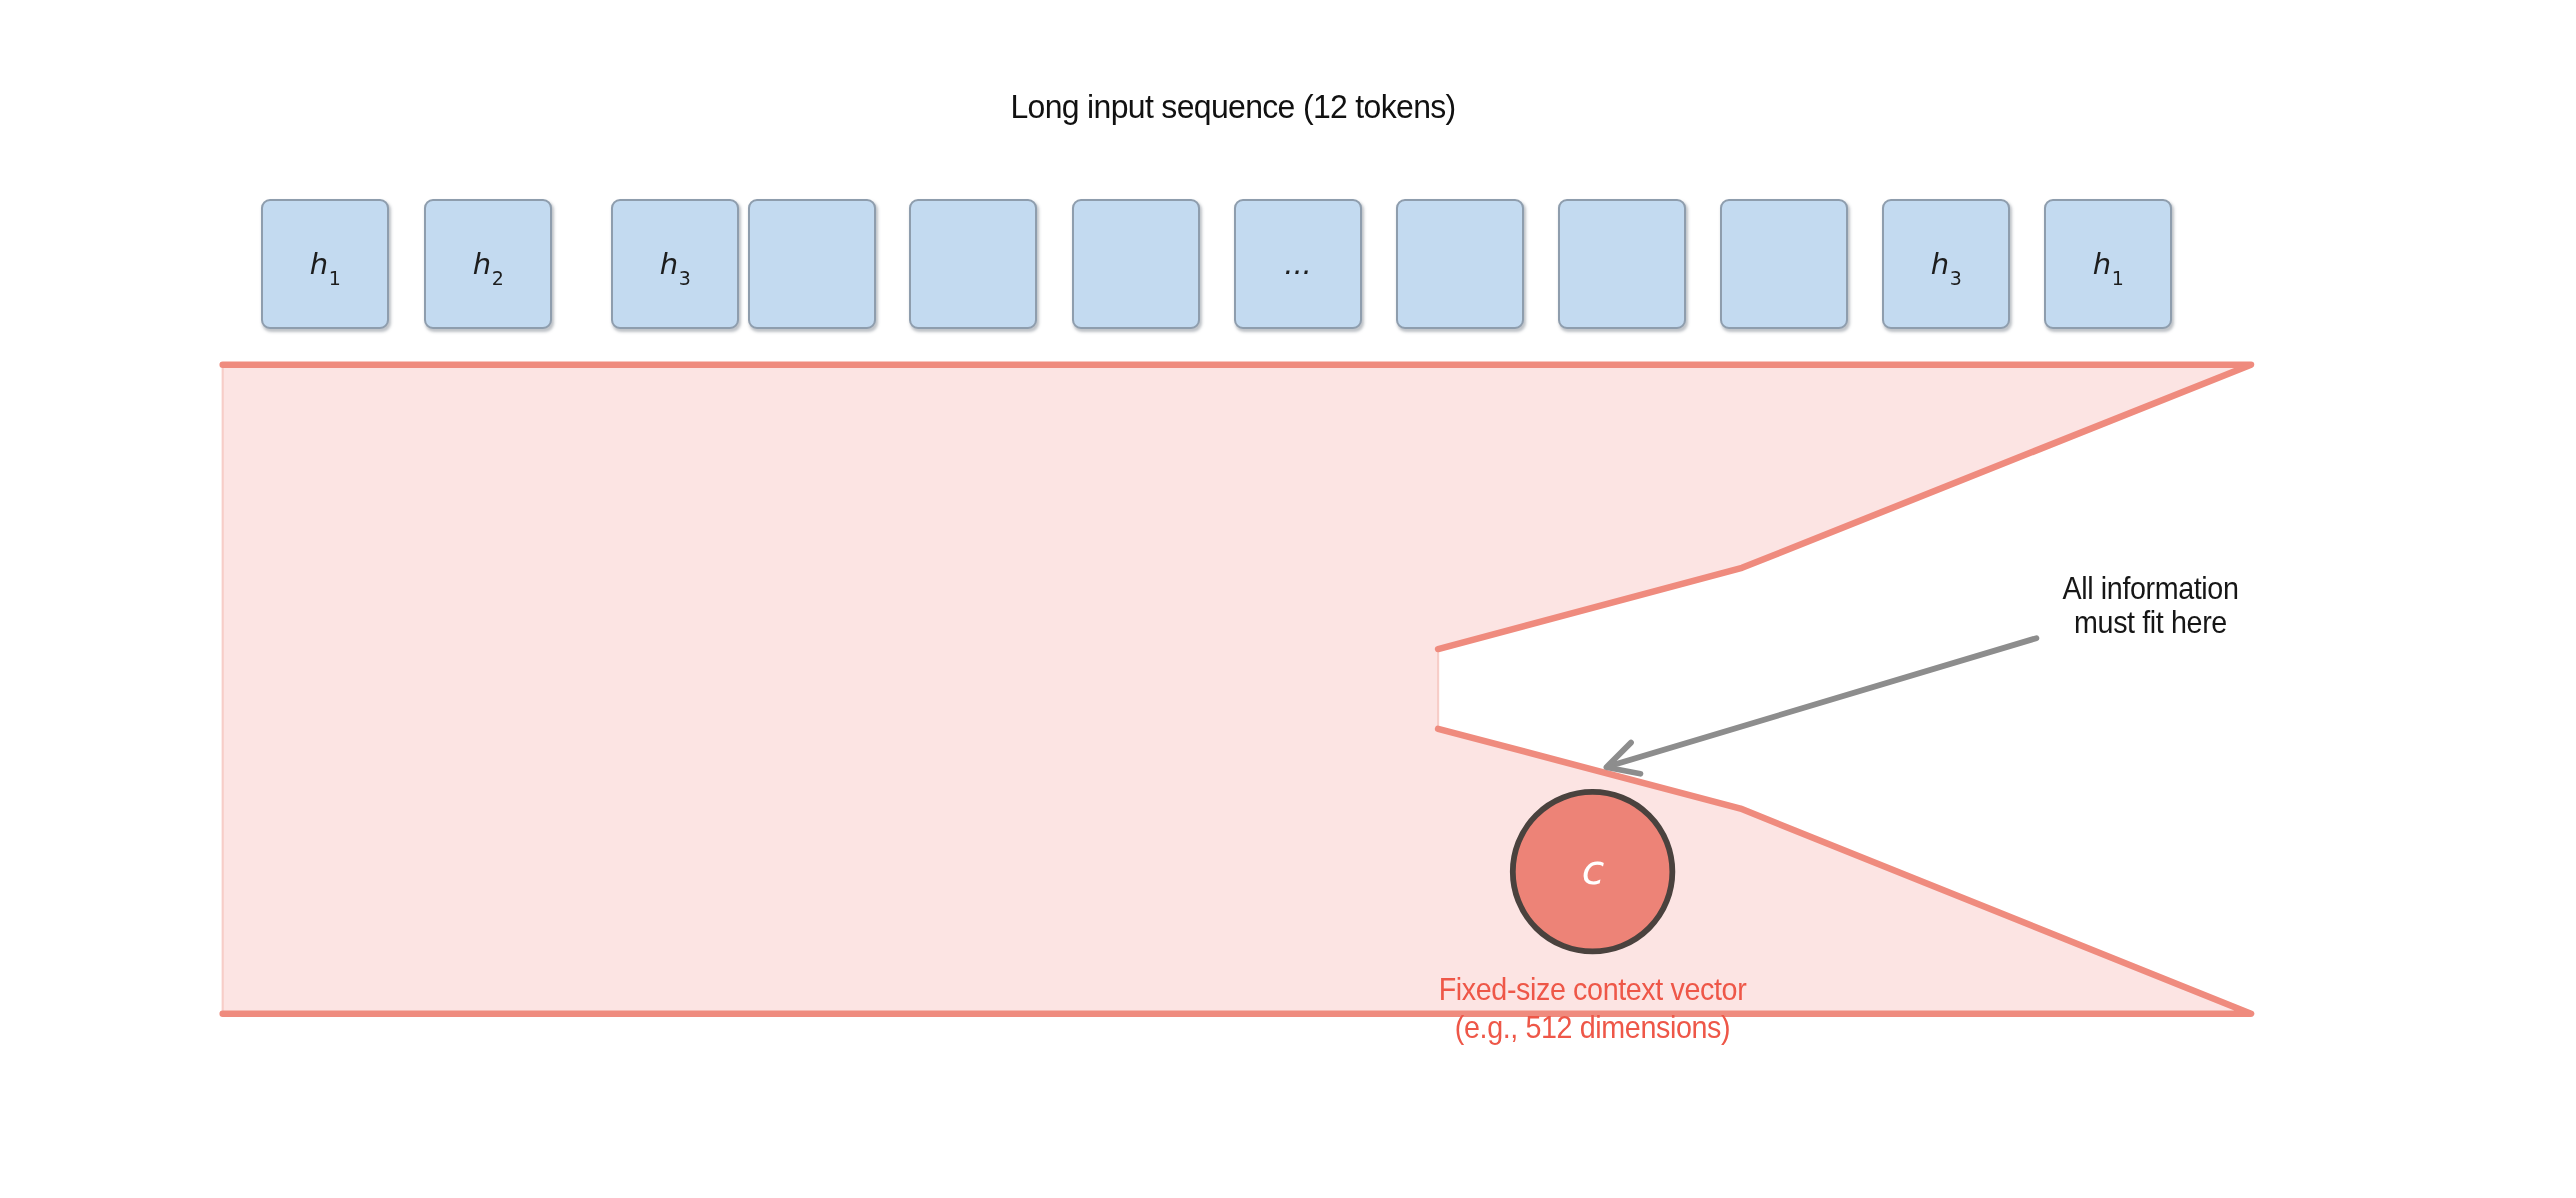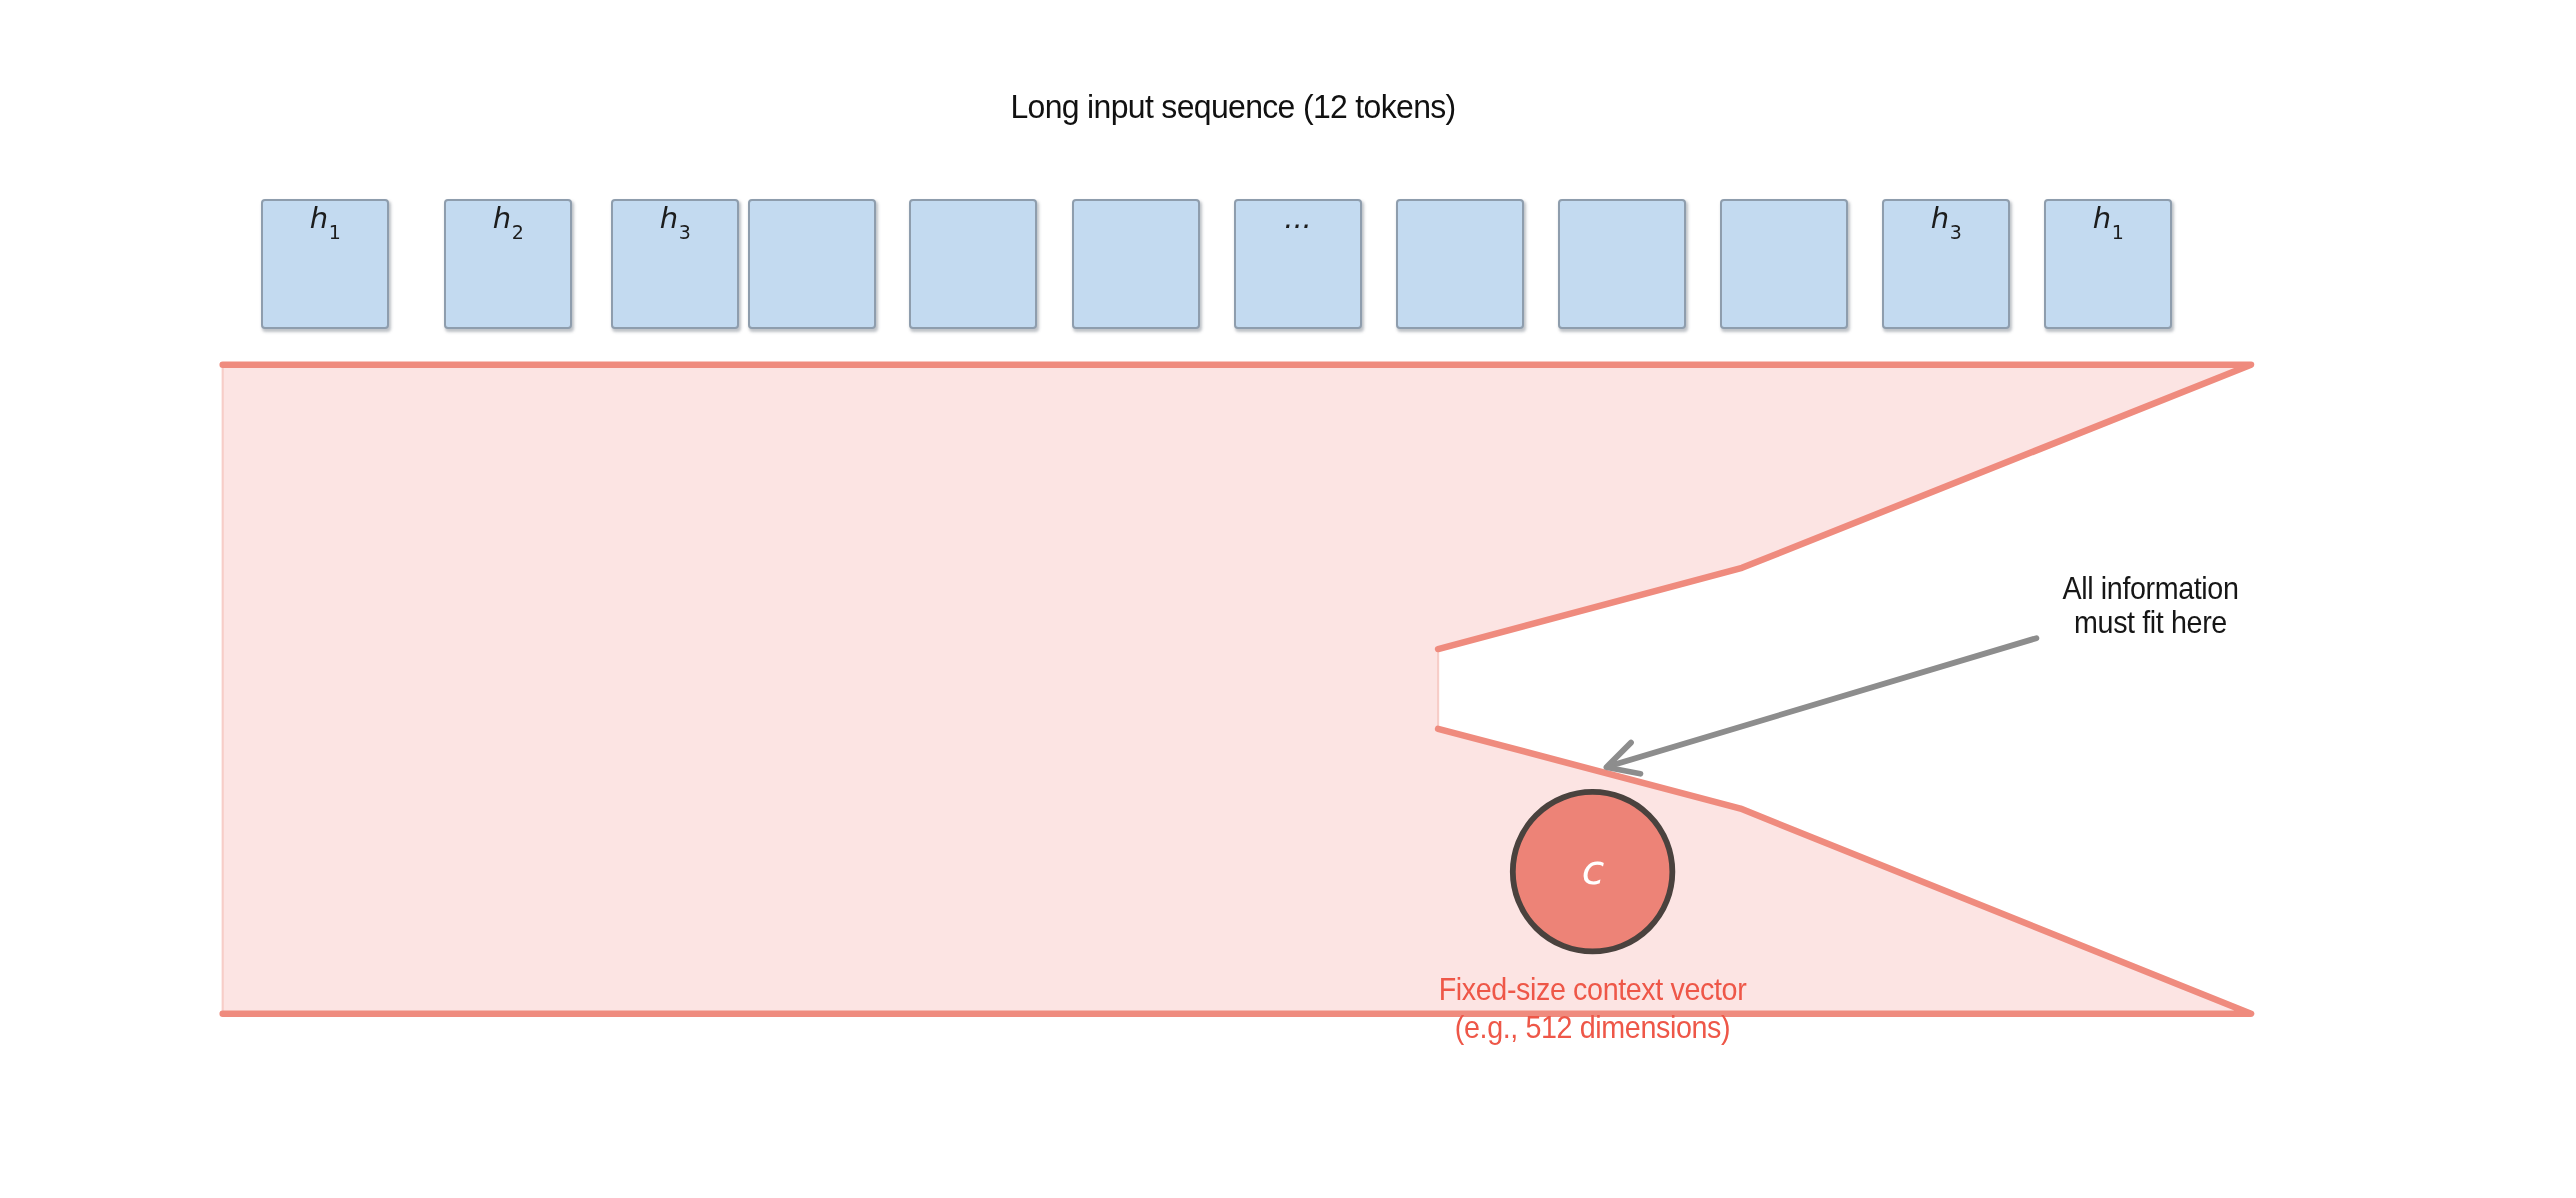--- a/index.html
+++ b/index.html
@@ -8,24 +8,24 @@
     font-family:"Liberation Sans", sans-serif;
   }
   .layer{position:absolute;left:0;top:0;}
   .title{
     position:absolute;left:798px;top:87px;width:870px;
     font-size:34px;color:#111;text-align:center;letter-spacing:-0.7px;
   }
   .condensed{transform:scaleX(0.94);transform-origin:50% 50%;}
   .box{
     position:absolute;top:199px;width:128px;height:130px;
-    background:#c3daf0;border:2.2px solid #8e9dad;border-radius:4px;
+    background:#c3daf0;border:2.2px solid #8e9dad;border-radius:9px;
     box-sizing:border-box;
     box-shadow:1.5px 2.2px 2.9px rgba(110,120,130,0.45);
-    display:flex;justify-content:center;
+    display:flex;align-items:center;justify-content:center;
   }
   .tok{font-size:29px;color:#1d1d1d;font-family:"DejaVu Sans", sans-serif;}
   .tok i{font-style:italic;}
   .tok sub{font-size:19px;line-height:0;position:relative;top:4.4px;left:0.7px;}
   .annotation{
     position:absolute;left:1933px;top:571px;width:435px;
     font-size:30.5px;line-height:34px;color:#161616;text-align:center;letter-spacing:-0.4px;
   }
   .caption{
     position:absolute;left:1375px;top:970px;width:435px;
@@ -51,21 +51,21 @@
     <polyline points="2262,1067 2215,1058 2249,1024" fill="none" stroke-width="8" stroke-linejoin="round" stroke-linecap="round" stroke="#8d8d8d"></polyline>
     <circle cx="2196" cy="1202" r="110" stroke-width="8" fill="#ed8377" stroke="#4a423e"></circle>
   </svg>
 
   <div class="title condensed" style="color: rgb(17, 17, 17);">Long input sequence (12 tokens)</div>
 
   <div>
     <div class="box" style="left:261px">
         <span class="tok"><i>h</i><sub>1</sub></span>
       </div>
-    <div class="box" style="left:444px">
+    <div class="box" style="left:424px">
         <span class="tok"><i>h</i><sub>2</sub></span>
       </div>
     <div class="box" style="left:611px">
         <span class="tok"><i>h</i><sub>3</sub></span>
       </div>
     <div class="box" style="left:748px">
         <span class="tok"><i></i><sub></sub></span>
       </div>
     <div class="box" style="left:909px">
         <span class="tok"><i></i><sub></sub></span>

